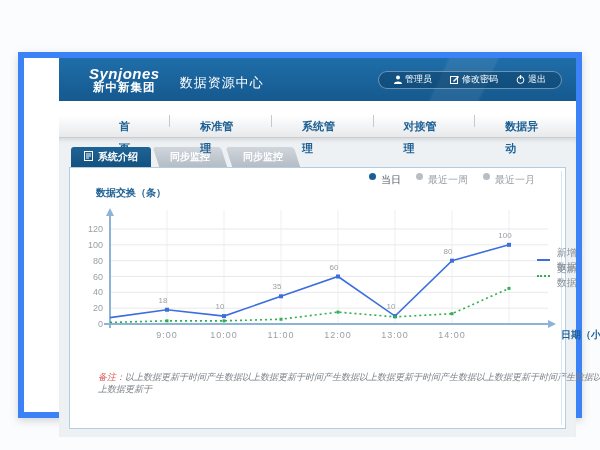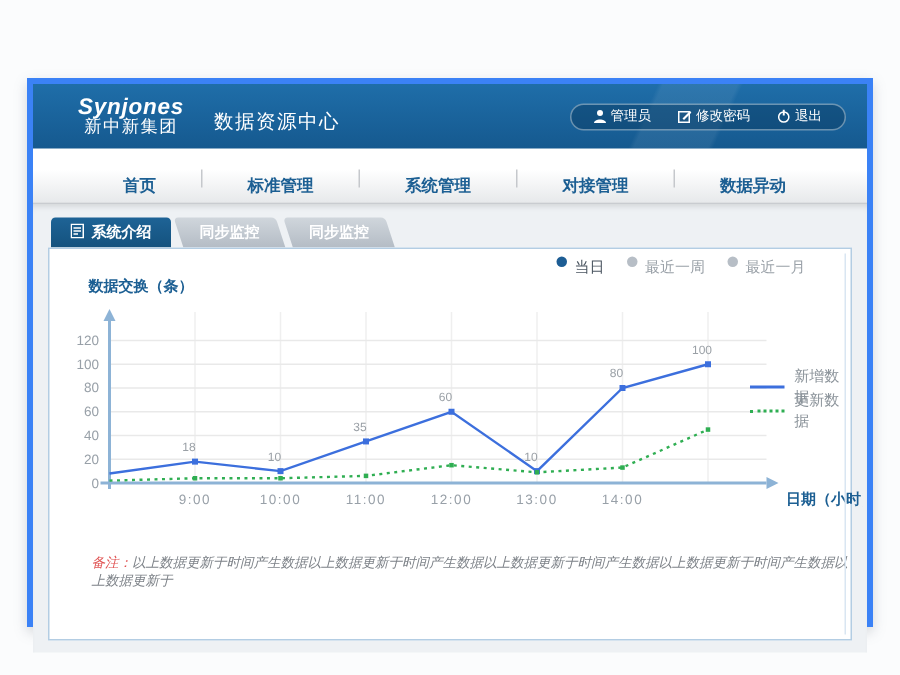--- a/index.html
+++ b/index.html
@@ -1,28 +1,28 @@
 <!DOCTYPE html>
 <html><head>
 <meta charset="utf-8">
 <style>
   * { margin:0; padding:0; box-sizing:border-box; }
   body { font-family:"Liberation Sans","DejaVu Sans",sans-serif; background:#fff; }
   .canvas { position:relative; width:600px; height:450px; background:#fbfcfd; overflow:hidden; }
   .window { position:absolute; left:18px; top:52px; width:564px; height:366px; background:#fff;
-            border:4px solid #3b82f6; box-shadow:0 3px 8px rgba(110,120,130,.28); }
+            border:6px solid #3b82f6; box-shadow:0 3px 8px rgba(110,120,130,.28);padding-left:35px; }
 
   
   .header { position:relative; height:43px; background:linear-gradient(180deg,#1f6ea9,#15598f);
             display:flex; align-items:center; overflow:hidden; }
   .header::after { content:""; position:absolute; right:0; top:0; width:60%; height:100%;
             background:linear-gradient(115deg, rgba(255,255,255,0) 55%, rgba(255,255,255,.07) 56%, rgba(255,255,255,.07) 70%, rgba(255,255,255,0) 71%); }
   .logo { margin-left:30px; color:#fff; text-align:center; line-height:1.05; }
   .brand { font-size:15px; font-weight:bold; font-style:italic; letter-spacing:.5px; }
-  .brand-sub { font-size:11.5px; font-weight:normal; letter-spacing:1px; }
+  .brand-sub { font-size:11.5px; font-weight:bold; letter-spacing:1px; }
   .app-title { color:#fff; font-size:13px; margin-left:20px; padding-top:6px; letter-spacing:1px; }
   .user-pill { margin-left:auto; margin-right:14px; display:flex; align-items:center; height:18px;
                background:rgba(8,52,88,.40); border:1px solid rgba(255,255,255,.38); border-radius:10px; padding:0 6px; z-index:2; }
   .pill-item { display:flex; align-items:center; gap:3px; padding:0 9px; color:#fff; font-size:9px; cursor:pointer;font-family:Liberation Serif, serif; }
   .pill-item svg { display:block; }
 
   
   .nav { height:23px; background:linear-gradient(180deg,#ffffff,#e7e9eb); border-bottom:1px solid #c9ccd0;
          display:flex; align-items:flex-start; padding-left:30px; position:relative; z-index:2;margin-top:14px; }
   .nav-item { font-size:11px; font-weight:bold; color:#1c5f93; padding:0 30px; line-height:22px; cursor:pointer; }

